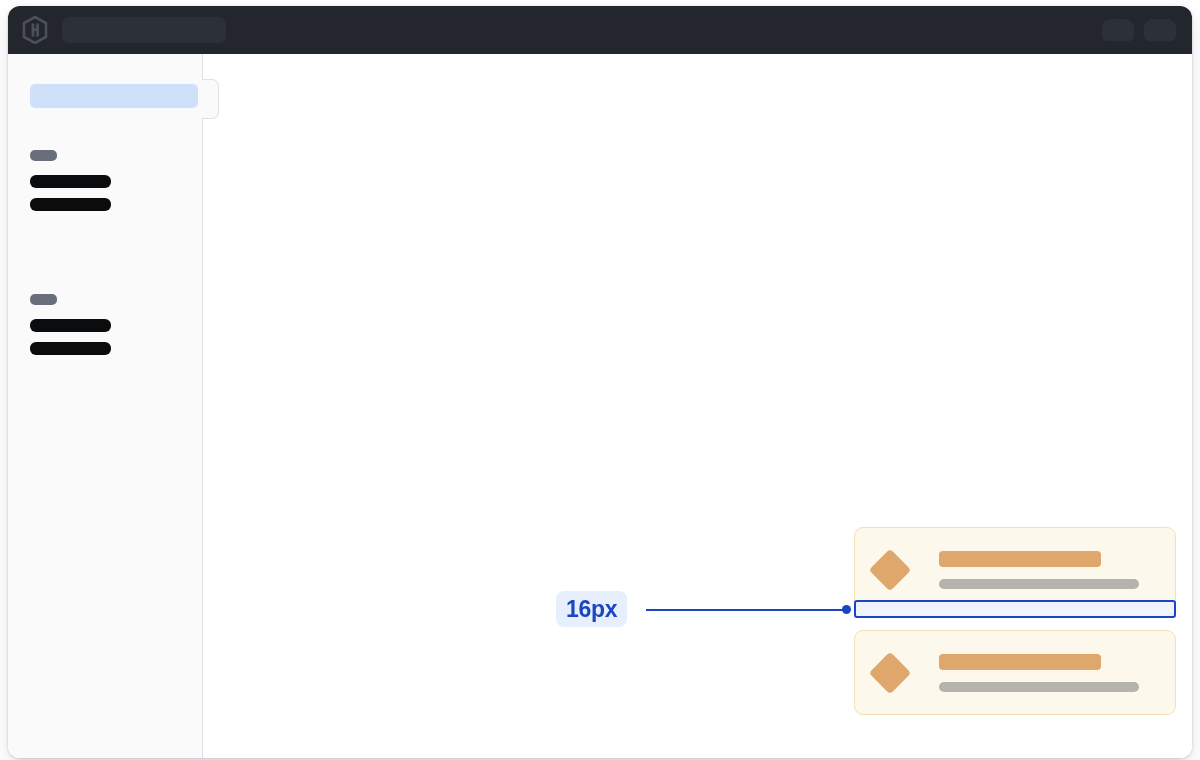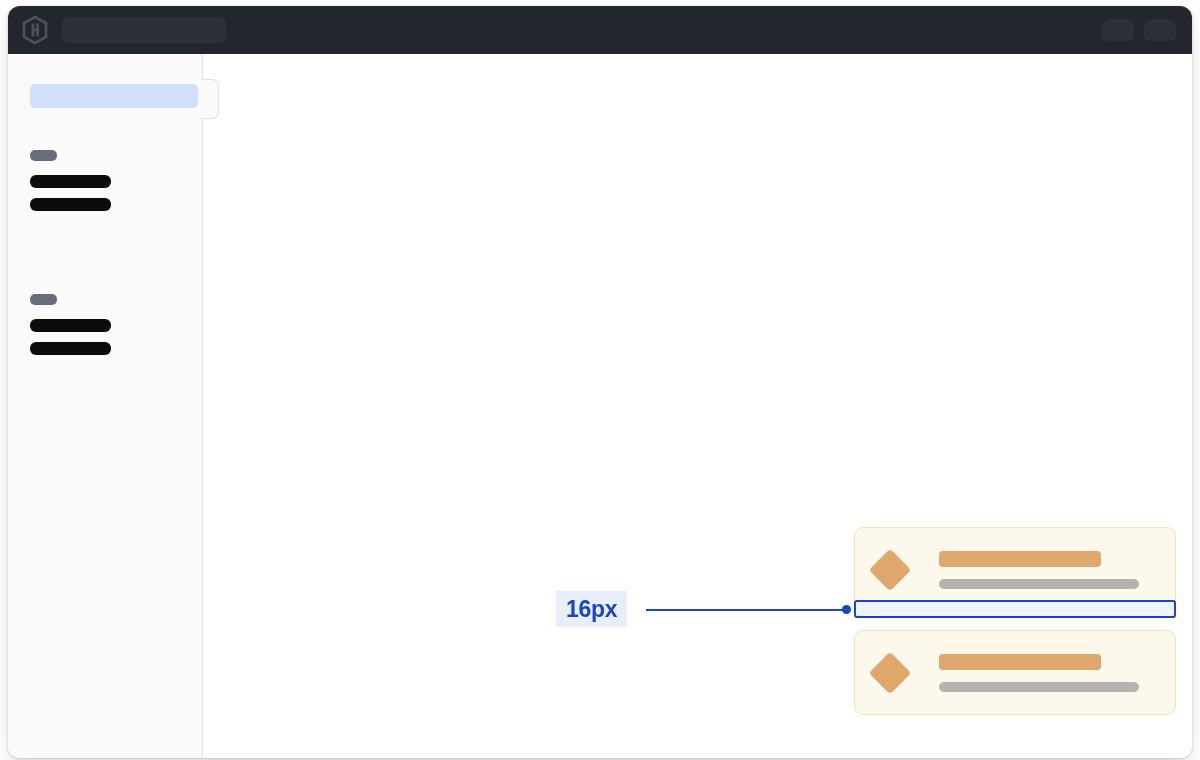--- a/index.html
+++ b/index.html
@@ -243,21 +243,21 @@
     z-index: 6;
   }
 
   .measure-badge {
     position: absolute;
     left: 352px;
     top: 537px;
     min-width: 62px;
     height: 36px;
     background: #E8EFFC;
-    border-radius: 0;
+    border-radius: 8px;
     display: flex;
     align-items: center;
     justify-content: center;
     padding: 0 10px;
     box-sizing: border-box;
     color: #1B46C2;
     font-size: 23px;
     font-weight: bold;
     letter-spacing: -0.3px;
     font-family: "Liberation Sans", sans-serif;

